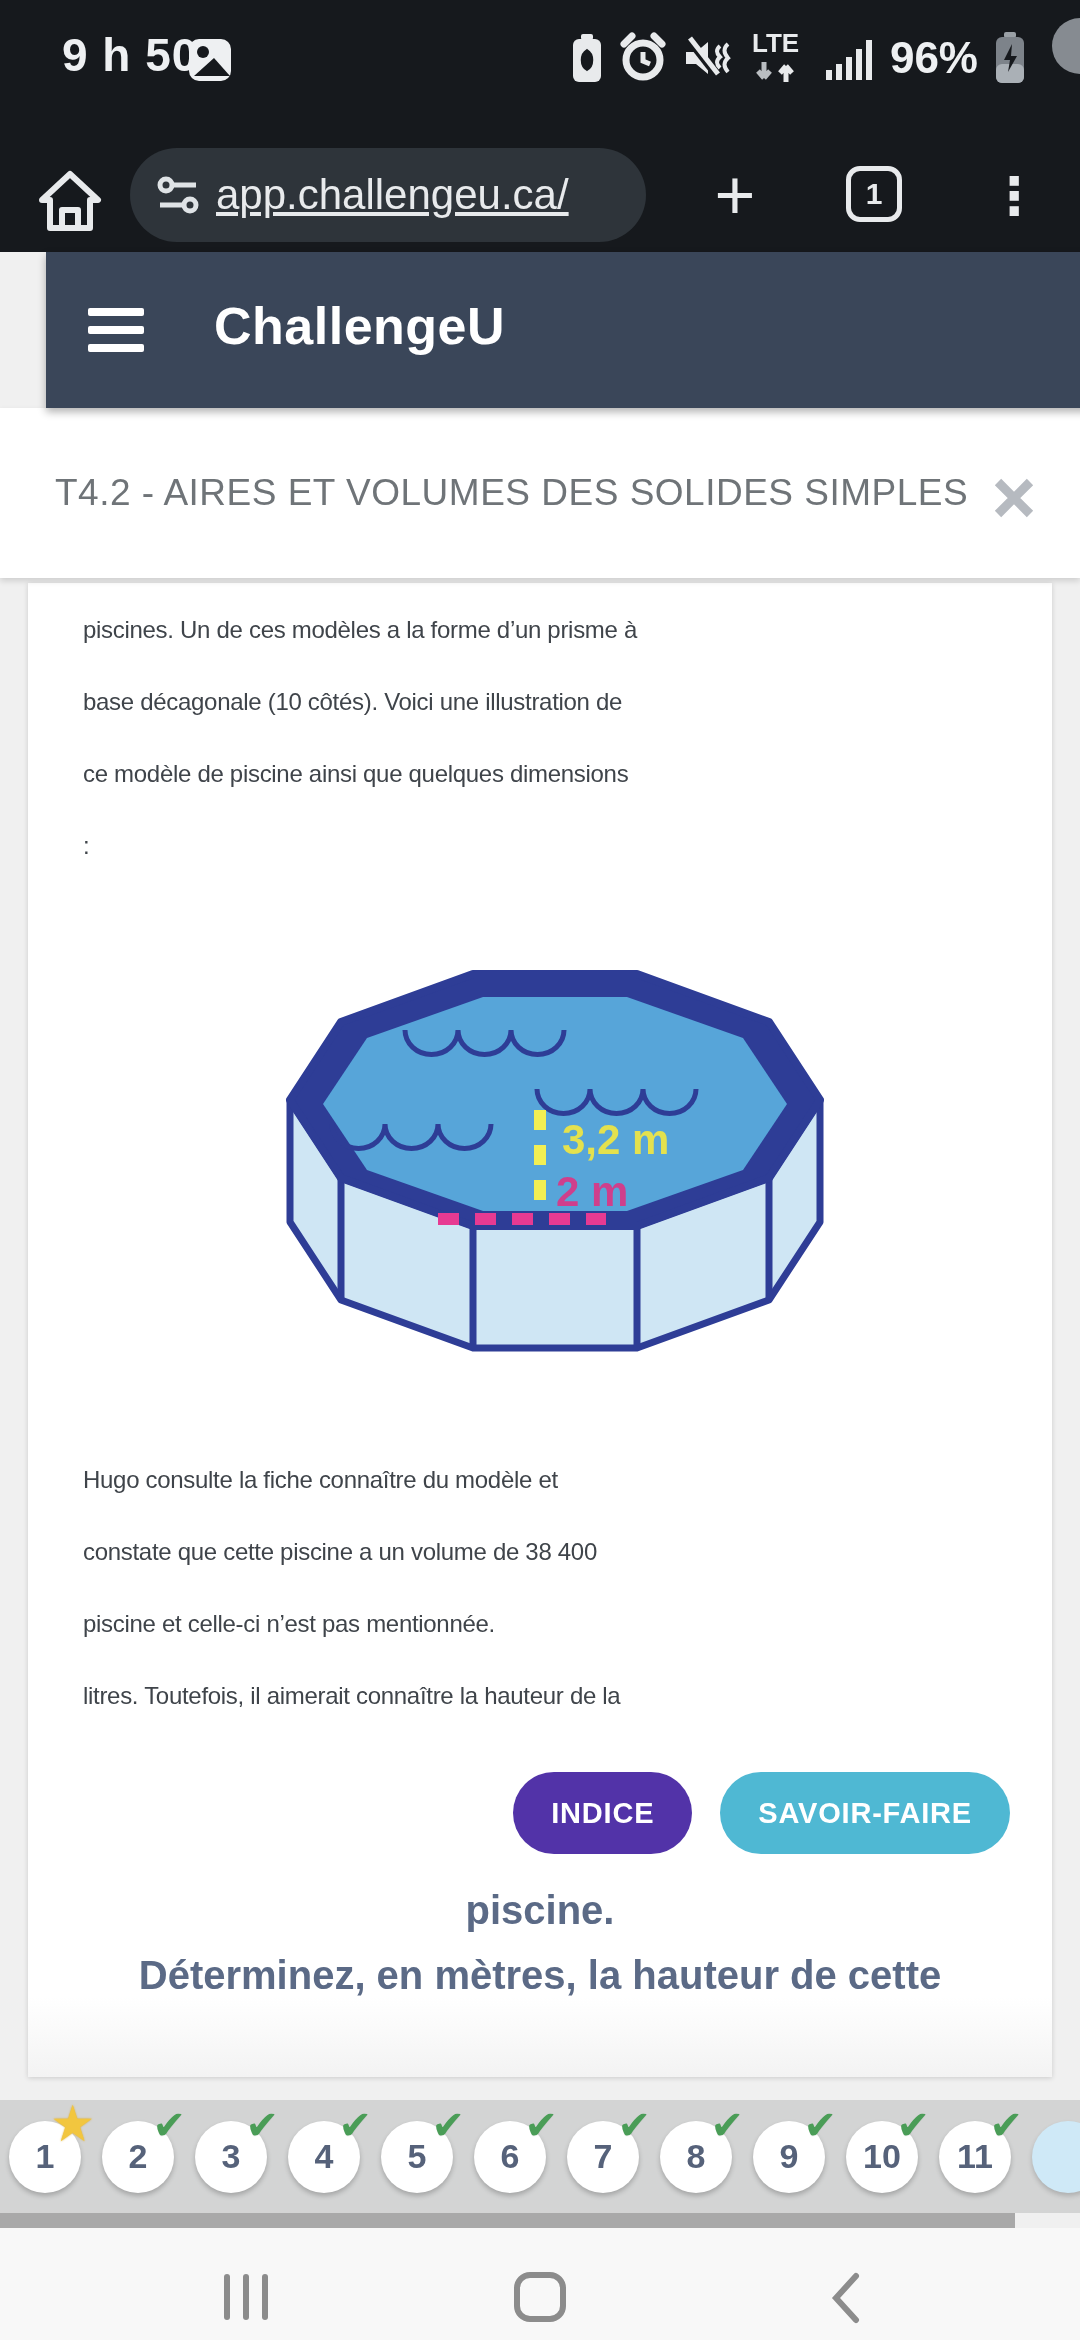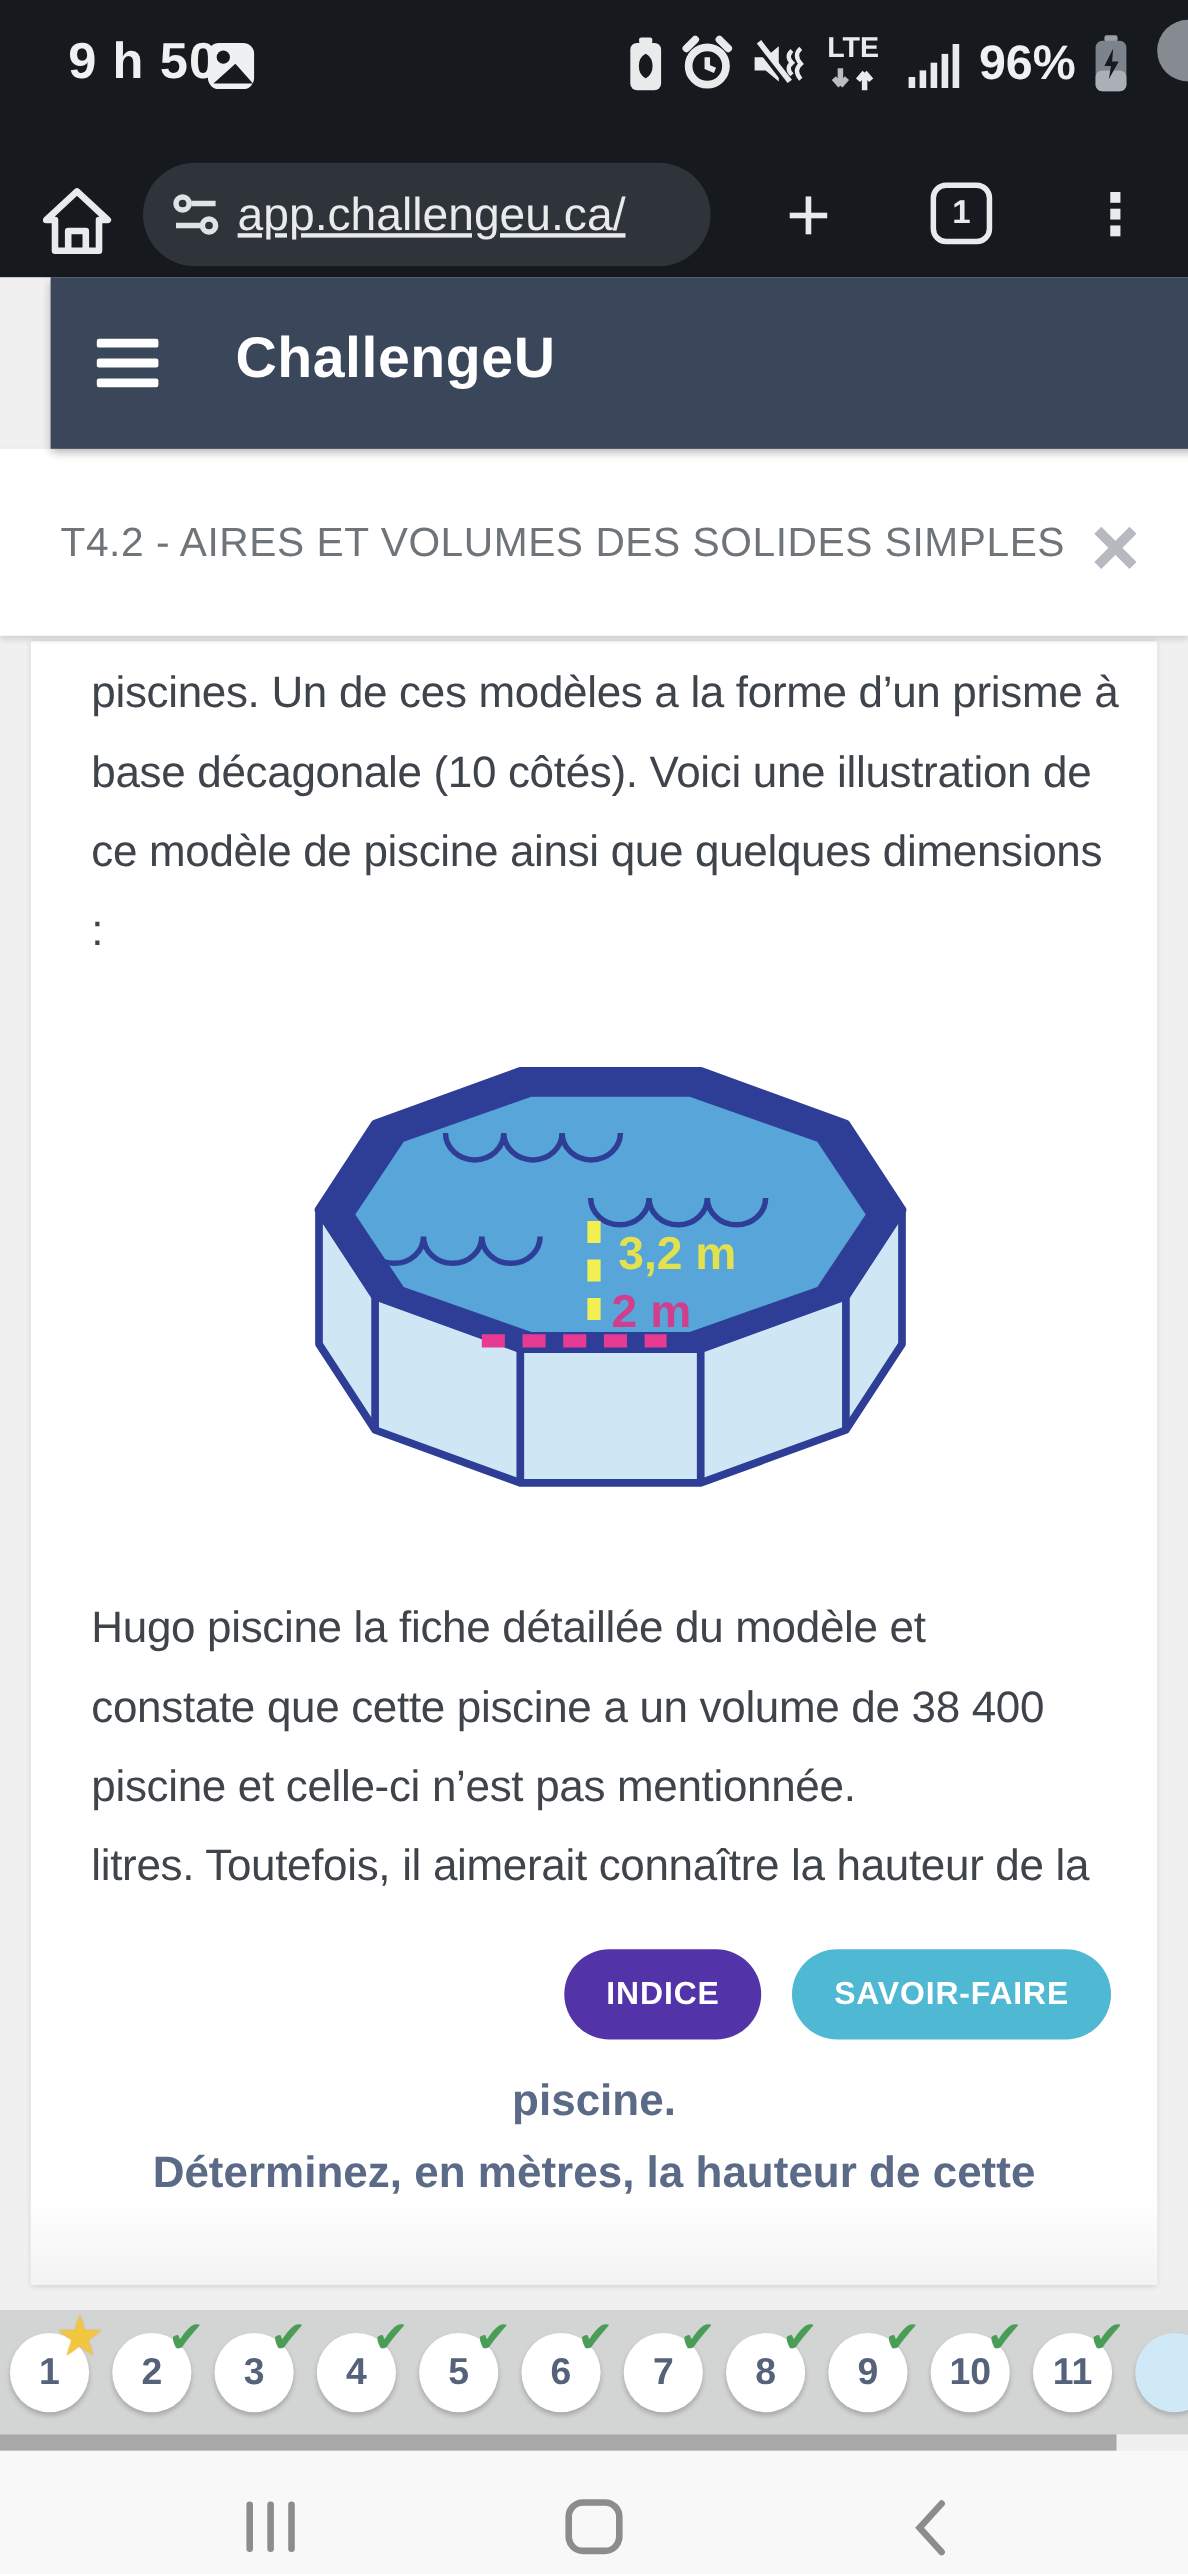--- a/index.html
+++ b/index.html
@@ -41,21 +41,21 @@
                box-shadow:0 3px 6px rgba(0,0,0,.14); z-index:2; }
   .modal-title { left:55px; top:0; height:170px; display:flex; align-items:center;
                  color:#6f7478; font-size:37px; letter-spacing:.5px; white-space:nowrap; }
   .close-x { left:986px; top:62px; width:56px; height:56px; }
 
   
   #card { left:28px; top:583px; width:1024px; height:1494px; background:#ffffff;
           box-shadow:0 1px 5px rgba(0,0,0,.16); }
   #card .fade { position:absolute; left:0; bottom:0; width:100%; height:80px;
                 background:linear-gradient(#ffffff,#f3f3f3); }
-  .para { position:absolute; left:55px; width:940px; color:#3f444a; font-size:40px;
+  .para { position:absolute; left:55px; width:940px; color:#3f444a; font-size:24px;
           line-height:72px; letter-spacing:-.3px; white-space:nowrap; }
   .p1 { top:11px; }
   .p2 { top:861px; }
   .pool-wrap { position:absolute; left:242px; top:375px; width:560px; height:400px; }
   .btn-row { position:absolute; right:42px; top:1189px; display:flex; gap:28px; }
   .pill-btn { height:82px; border-radius:44px; display:inline-flex; align-items:center;
               padding:0 38px; color:#ffffff; font-size:29px; font-weight:bold; letter-spacing:.8px; border:none; }
   .btn-savoir { background:#4fb8d3; }
   .btn-indice { background:#5233a8; }
   .question { position:absolute; left:0; top:1295px; width:1024px; text-align:center;
@@ -198,21 +198,21 @@
         <path d="M62,166 a26,24 0 0 0 53,0 a26,24 0 0 0 53,0 a26,24 0 0 0 53,0" fill="none" stroke="#2e3d96" stroke-width="5"></path>
 
         <line x1="270" y1="152" x2="270" y2="255" stroke="#f2ef53" stroke-width="12" stroke-dasharray="20 15"></line>
         <line x1="168" y1="261" x2="336" y2="261" stroke="#e73a92" stroke-width="12" stroke-dasharray="21 16"></line>
         <text x="292" y="196" fill="#e4e14e" font-size="42" font-weight="bold" font-family="Liberation Sans, sans-serif">3,2 m</text>
         <text x="286" y="248" fill="#cf3f8c" font-size="42" font-weight="bold" font-family="Liberation Sans, sans-serif">2 m</text>
       </svg>
     </div>
 
     <div class="para p2">
-      <div>Hugo piscine la fiche détaillée du modèle et</div>
+      <div>Hugo consulte la fiche connaître du modèle et</div>
       <div>constate que cette piscine a un volume de 38 400</div>
       <div>piscine et celle-ci n’est pas mentionnée.</div>
       <div>litres. Toutefois, il aimerait connaître la hauteur de la</div>
     </div>
 
     <div class="btn-row">
       <button class="pill-btn btn-indice">INDICE</button>
       <button class="pill-btn btn-savoir">SAVOIR-FAIRE</button>
     </div>
 

